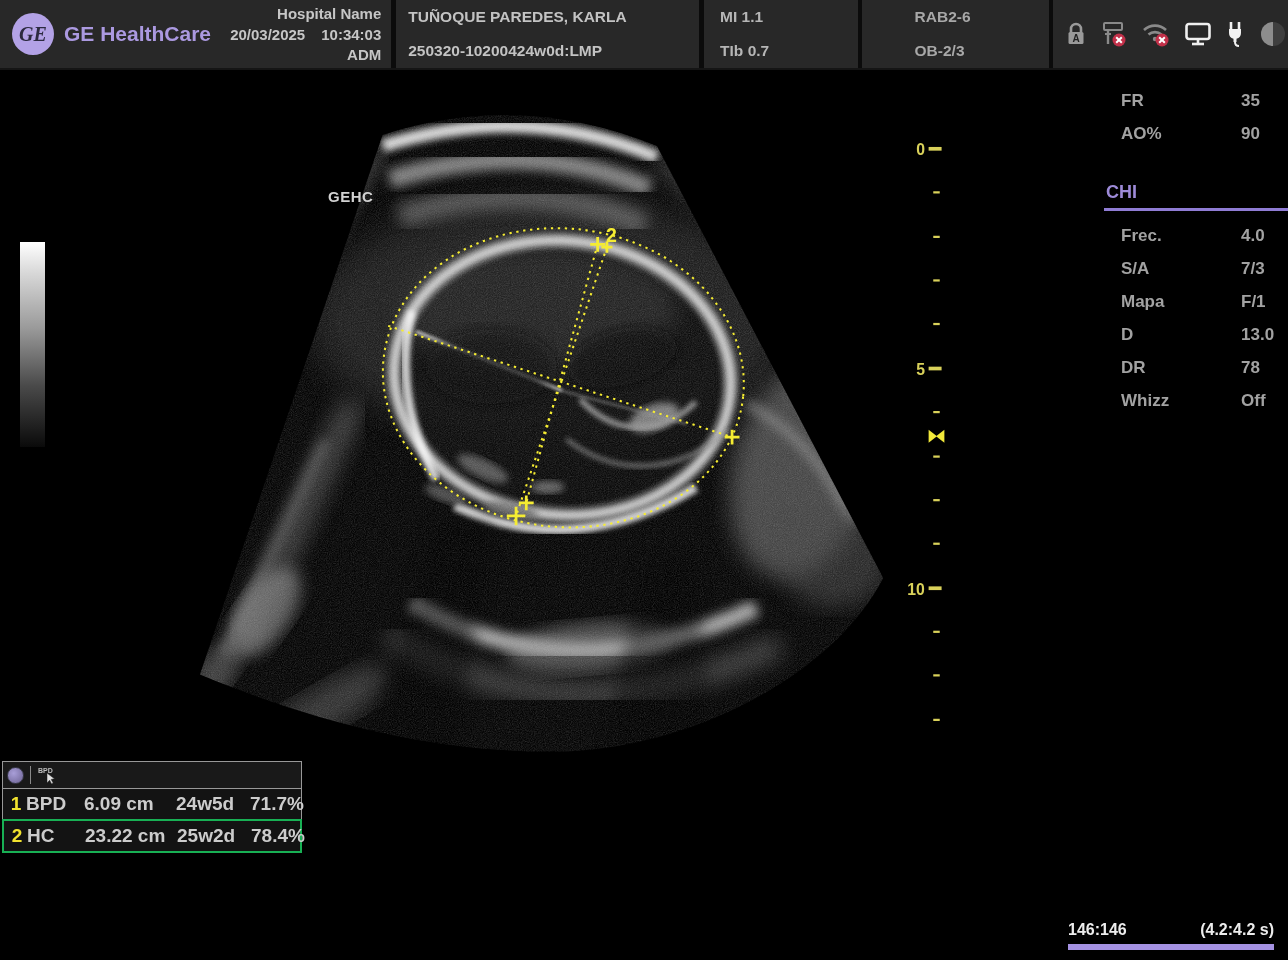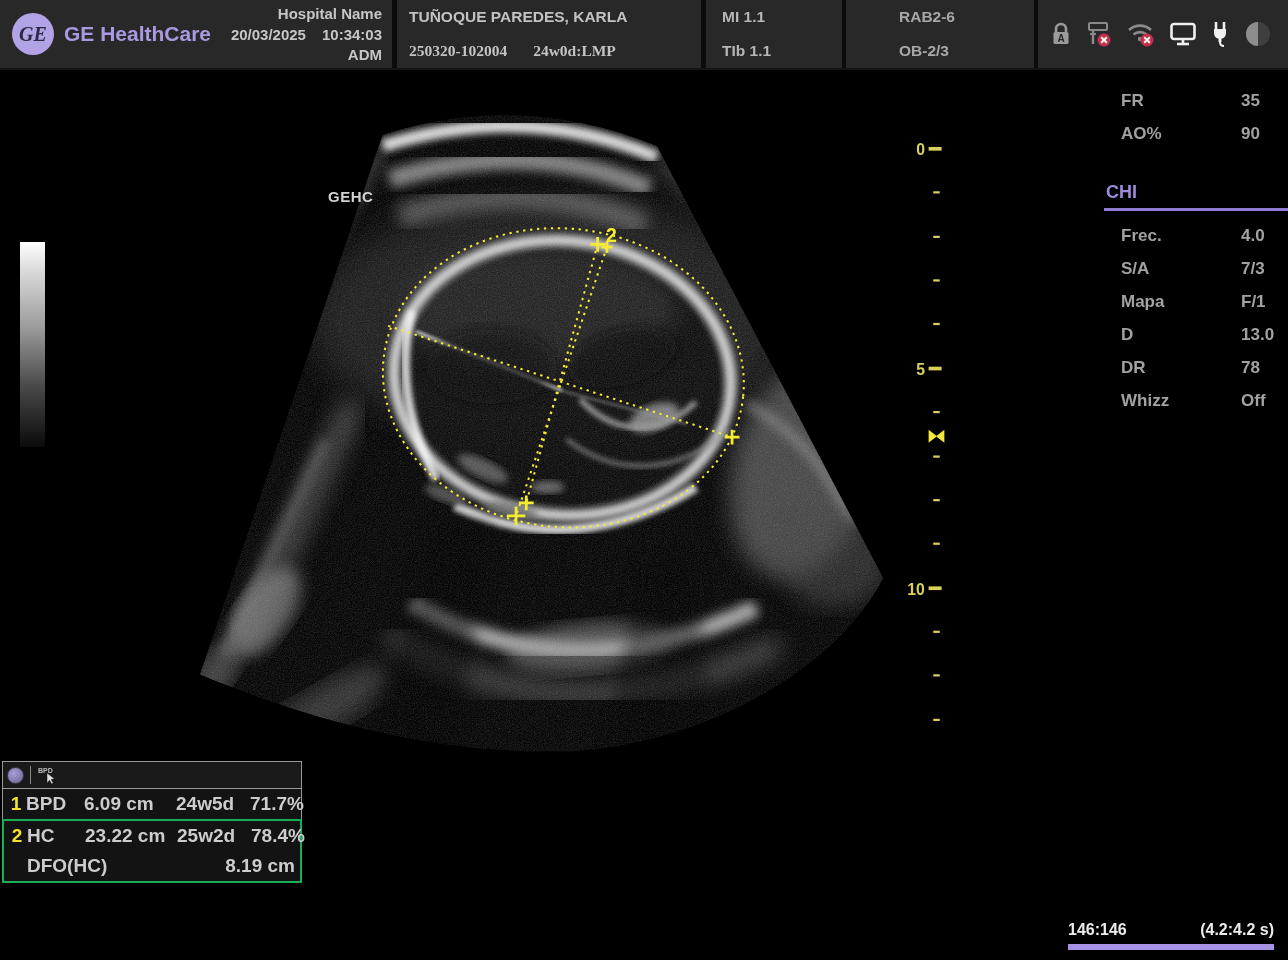--- a/index.html
+++ b/index.html
@@ -12,22 +12,22 @@
   .vdiv.thin{width:4px;}
   .sec-logo{width:196px;display:flex;align-items:center;gap:10px;padding-left:12px;box-sizing:border-box;}
   .ge-circle{width:42px;height:42px;border-radius:50%;background:#b3a2e6;display:flex;align-items:center;justify-content:center;flex:0 0 auto;}
   .ge-mono{font-family:"Liberation Serif",serif;font-style:italic;font-weight:bold;font-size:20px;color:#2c2a40;}
   .ge-word{color:#ab99e0;font-size:21px;font-weight:bold;white-space:nowrap;}
   .sec-hospital{width:196px;box-sizing:border-box;display:flex;flex-direction:column;justify-content:space-between;
                 padding:5px 10px 5px 0;text-align:right;color:#c6c6c6;font-size:15px;}
   .hosp-line2{display:flex;justify-content:flex-end;gap:16px;}
   .sec-patient{width:304px;box-sizing:border-box;display:flex;flex-direction:column;justify-content:space-between;
                padding:8px 6px 8px 12px;color:#c3c3c3;font-size:15.5px;}
-  .pat-line2{display:flex;gap:26px;font-family:Liberation Serif, serif;}
-  .sec-indices{width:136px;box-sizing:border-box;display:flex;flex-direction:column;justify-content:space-between;
+  .pat-line2{display:flex;}
+  .sec-indices{width:154px;box-sizing:border-box;display:flex;flex-direction:column;justify-content:space-between;
                padding:8px 4px 8px 16px;color:#b6b6b6;font-size:15.5px;}
   .sec-probe{width:151px;box-sizing:border-box;display:flex;flex-direction:column;justify-content:space-between;
              padding:8px 4px 8px 16px;color:#a8a8a8;font-size:15.5px;margin-left:37px;}
   .sec-icons{flex:1;display:flex;align-items:center;gap:13px;padding-left:12px;}
   .sec-icons svg{display:block;}
   
   .stage{position:absolute;top:70px;left:0;width:1288px;height:890px;background:#000;}
   .main-svg{position:absolute;top:0;left:0;z-index:1;}
   .graybar{position:absolute;left:20px;top:172px;width:25px;height:205px;z-index:3;
            background:linear-gradient(180deg,#ffffff 0%,#d8d8d8 15%,#9a9a9a 42%,#4a4a4a 70%,#0a0a0a 100%);}
@@ -82,21 +82,21 @@
     <div class="sec-patient">
       <div>TUÑOQUE PAREDES, KARLA</div>
       <div class="pat-line2">
         <span>250320-102004</span>
         <span>24w0d:LMP</span>
       </div>
     </div>
     <div class="vdiv"></div>
     <div class="sec-indices">
       <div>MI 1.1</div>
-      <div>TIb 1.1</div>
+      <div>TIb 0.7</div>
     </div>
     <div class="vdiv thin"></div>
     <div class="sec-probe">
       <div>RAB2-6</div>
       <div>OB-2/3</div>
     </div>
     <div class="vdiv thin"></div>
     <div class="sec-icons">
 
       <svg width="22" height="26" viewBox="0 0 22 26">
@@ -325,25 +325,20 @@
       <span class="pct">71.7%</span>
     </div>
     <div class="green-box">
       <div class="mt-row">
         <span class="num">2</span>
         <span class="lbl">HC</span>
         <span class="val">23.22 cm</span>
         <span class="ga">25w2d</span>
         <span class="pct">78.4%</span>
       </div>
-      <div class="mt-row dfo">
-        <span class="num"></span>
-        <span class="lbl">DFO(HC)</span>
-        <span class="val">8.19 cm</span>
-      </div>
     </div>
   </div>
 
   <div class="status">
     <div class="status-line">
       <span>146:146</span>
       <span>(4.2:4.2 s)</span>
     </div>
     <div class="status-bar"></div>
   </div>

